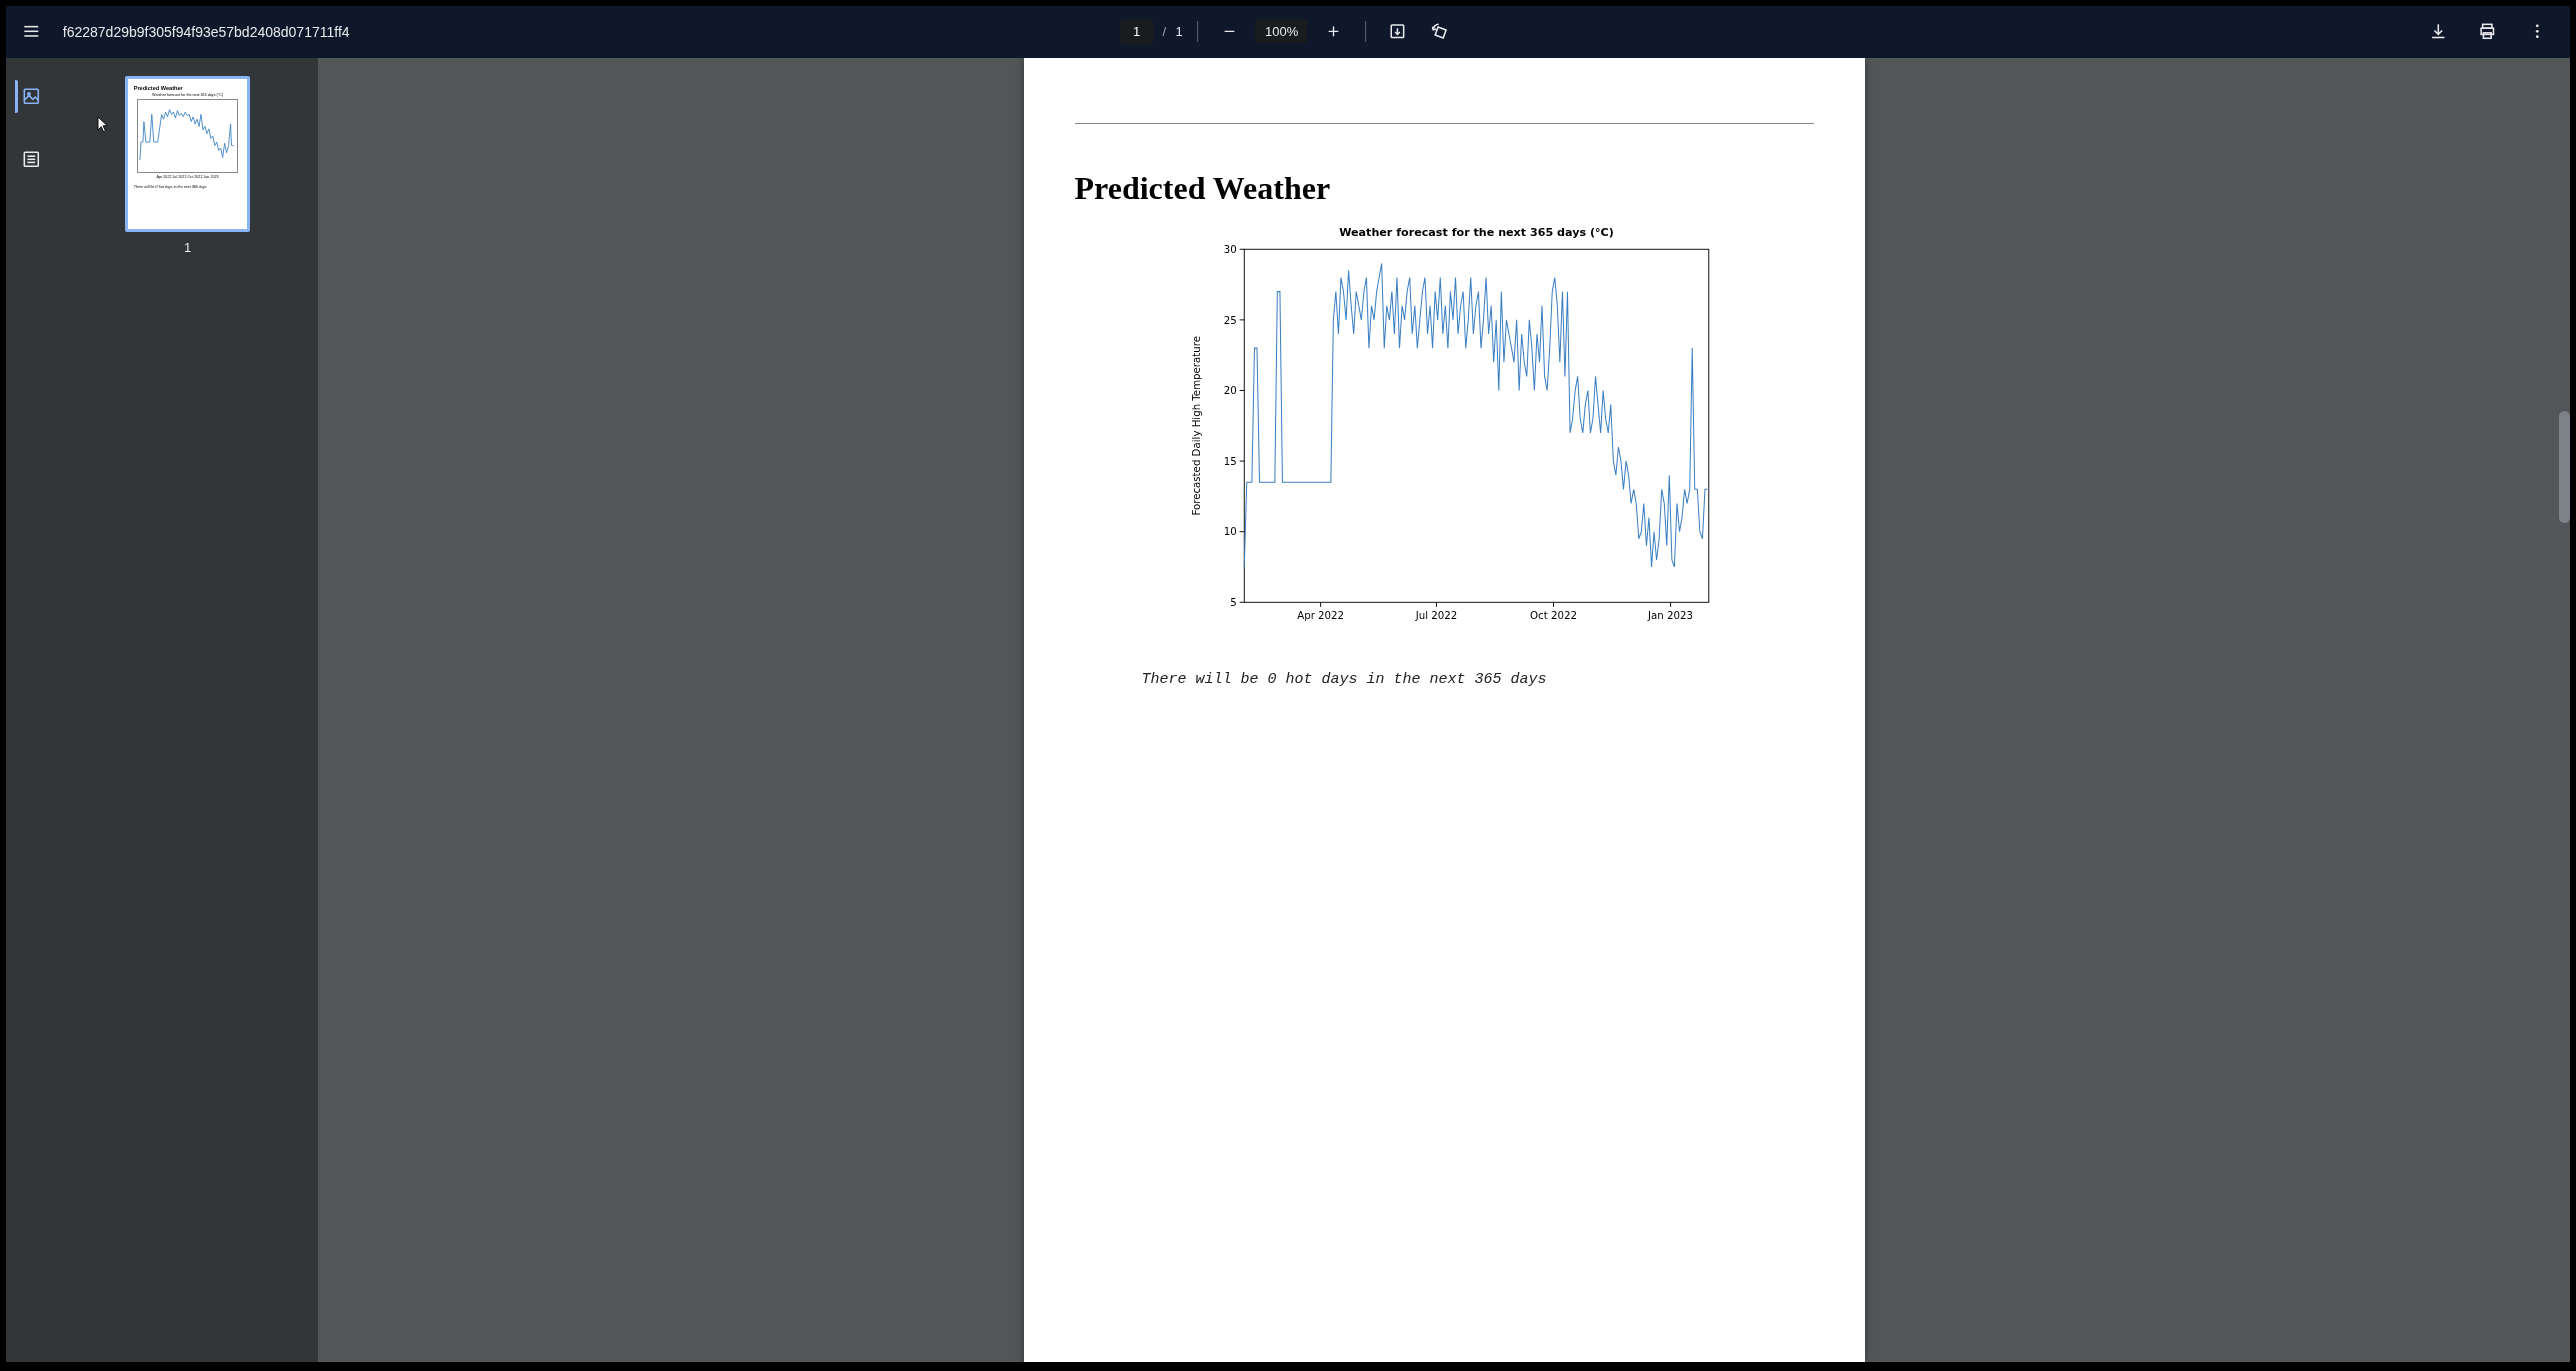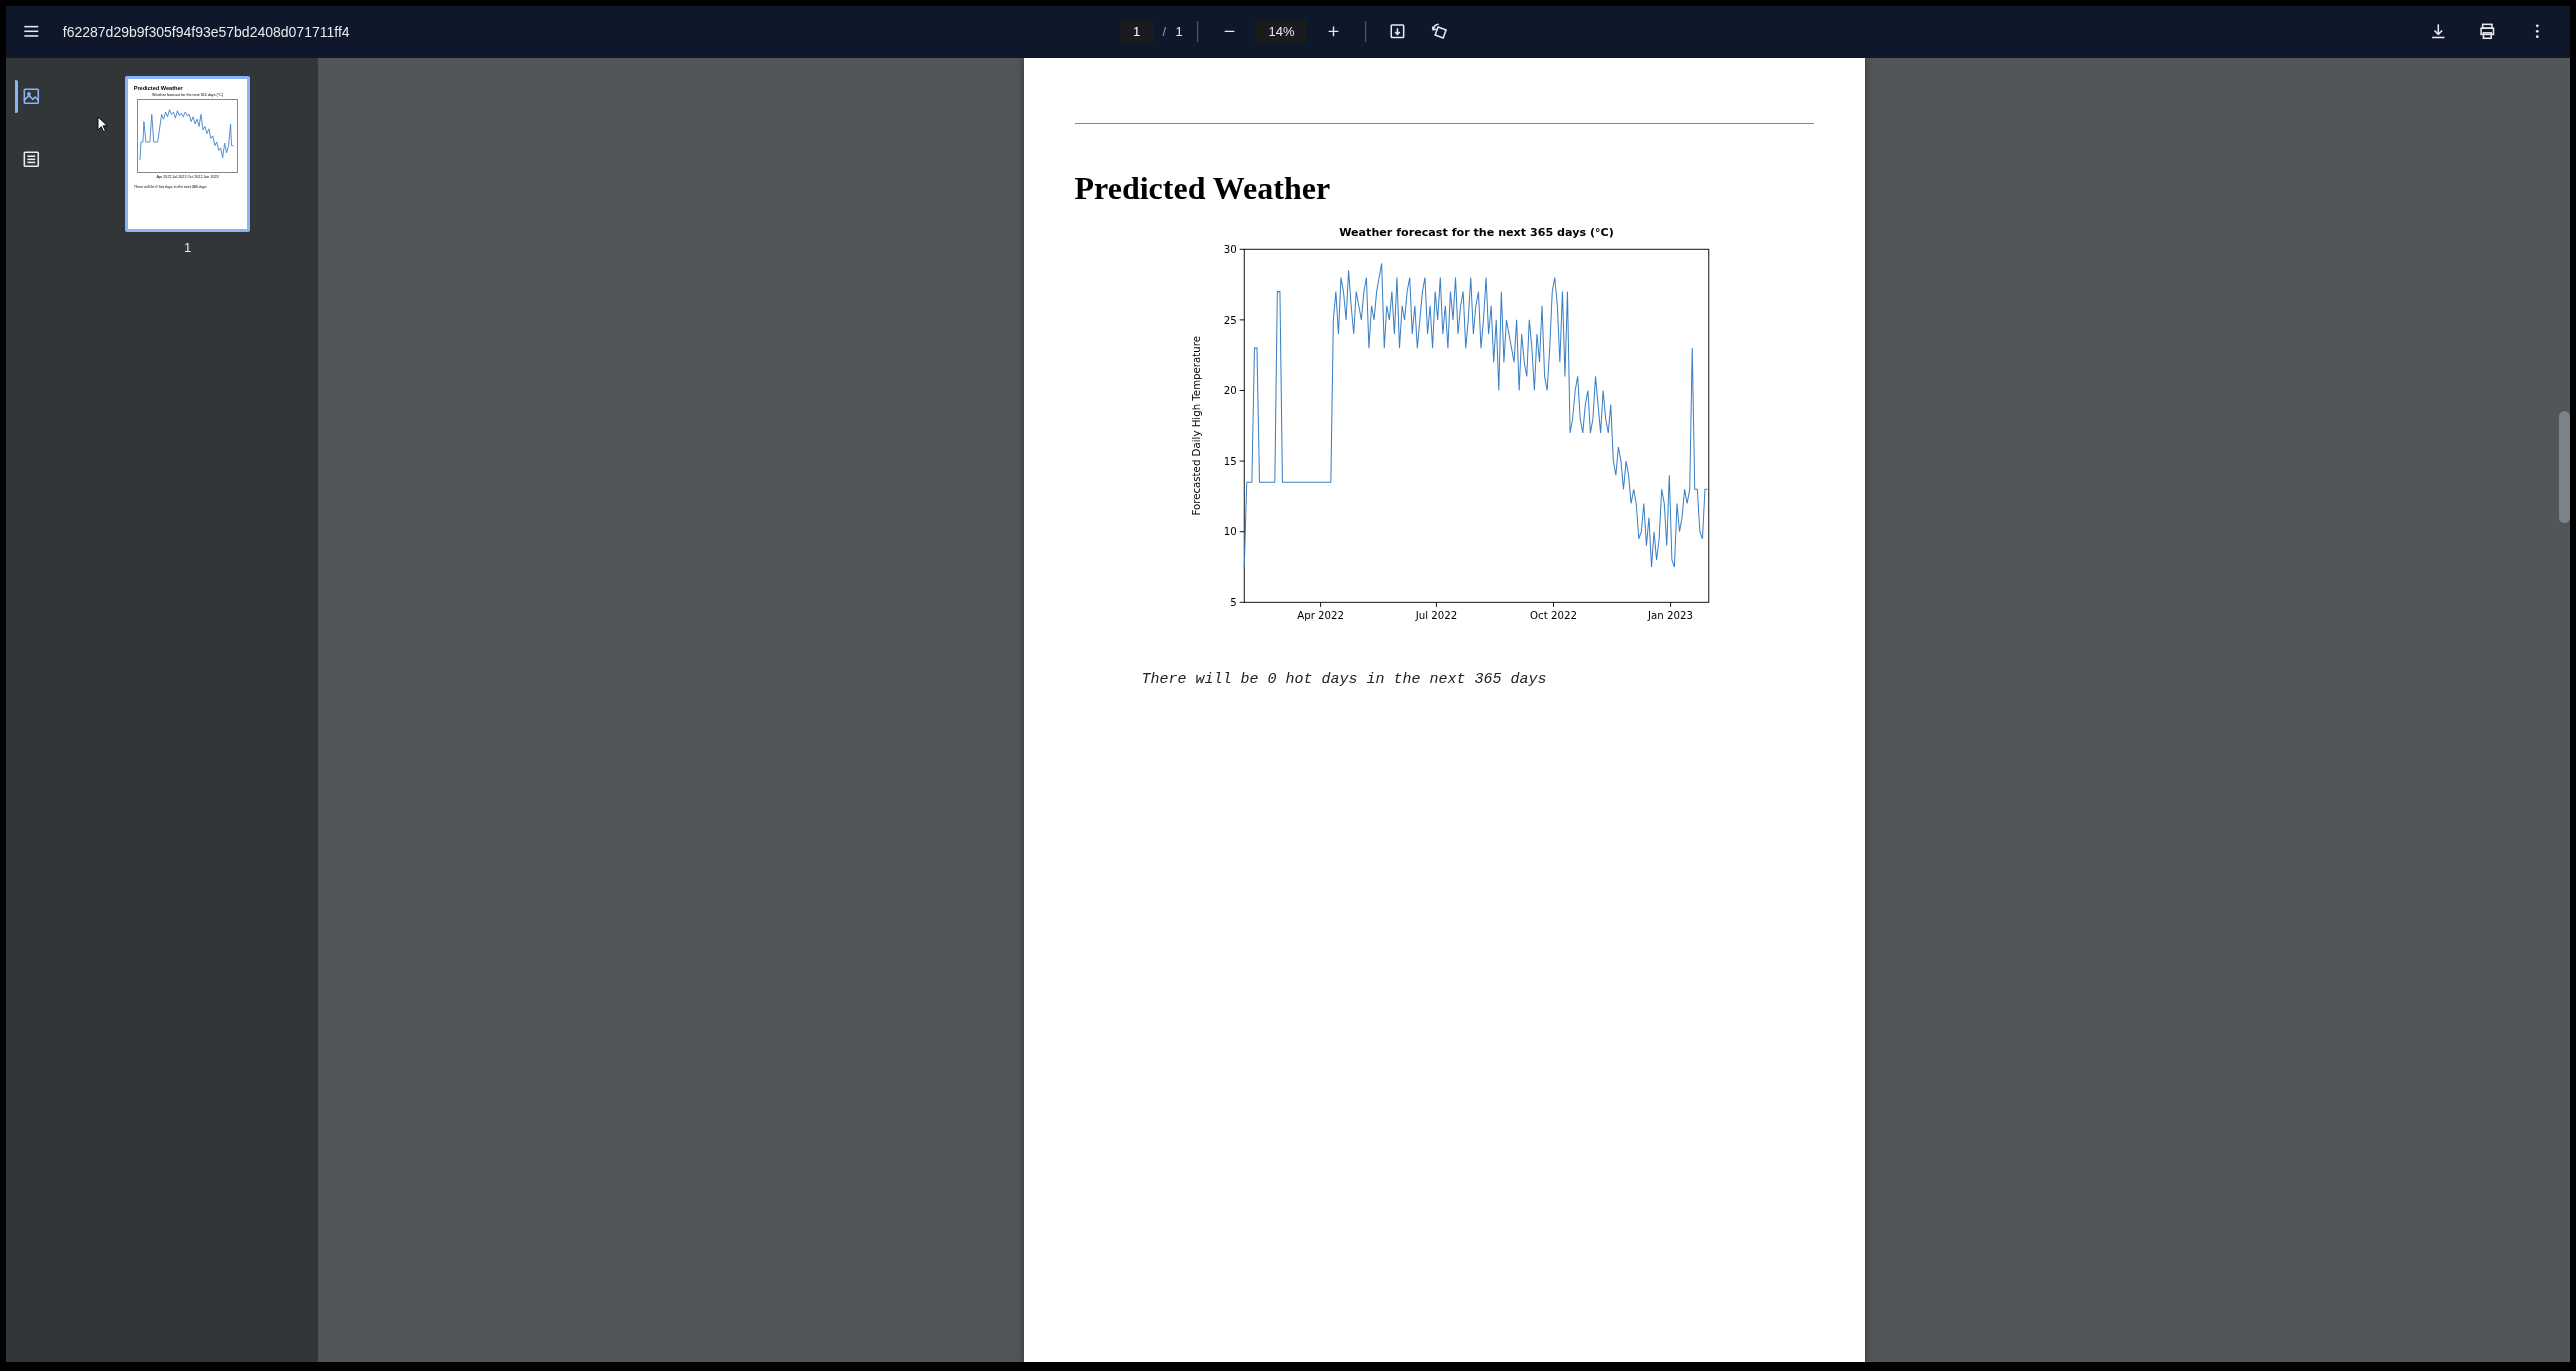--- a/index.html
+++ b/index.html
@@ -79,21 +79,21 @@
       <div class="center">
         <input class="page-box" value="1" style="">
         <span class="slash">/</span>
         <span class="total">1</span>
         <div class="divider"></div>
         <div class="icon-btn">
           <svg width="16.7" height="16.7" viewBox="0 0 24 24" fill="none" stroke="currentColor" stroke-width="2">
               <line x1="5" y1="12" x2="19" y2="12"></line>
             </svg>
         </div>
-        <div class="zoom">14%</div>
+        <div class="zoom">100%</div>
         <div class="icon-btn">
           <svg width="16.7" height="16.7" viewBox="0 0 24 24" fill="none" stroke="currentColor" stroke-width="2">
               <line x1="12" y1="5" x2="12" y2="19"></line>
               <line x1="5" y1="12" x2="19" y2="12"></line>
             </svg>
         </div>
         <div class="divider"></div>
         <div class="icon-btn">
           <svg width="18.6" height="18.6" viewBox="0 0 24 24" fill="none" stroke="currentColor" stroke-width="2">
               <rect x="4" y="4" width="16" height="16" rx="1"></rect>

